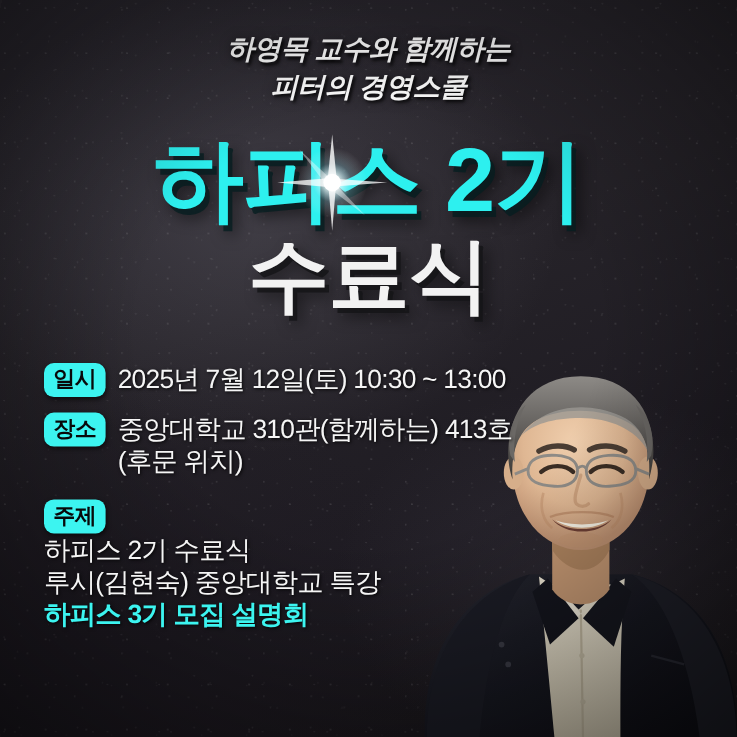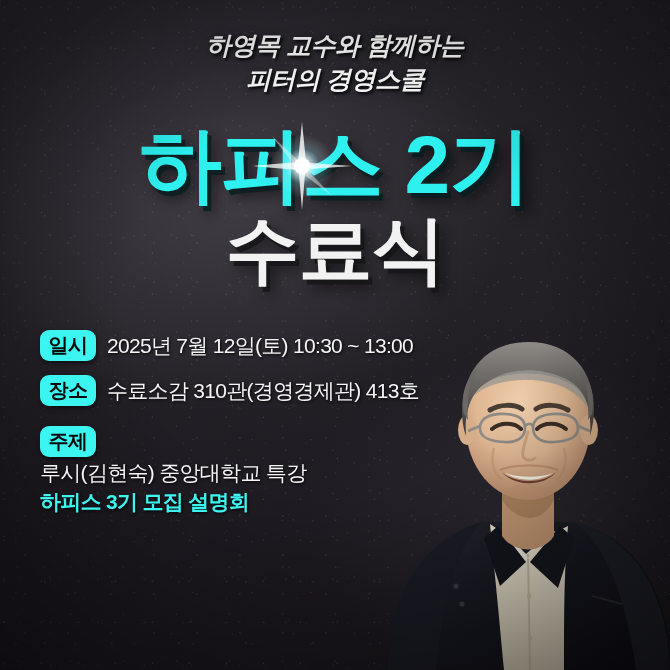--- a/index.html
+++ b/index.html
@@ -79,21 +79,21 @@
   .row:last-child{margin-bottom:0;flex-direction:column;}
   .badge{
     flex:0 0 auto;width:56px;height:31px;border-radius:9px;
     background:#3cf4f0;color:#08090a;
     font-size:20px;font-weight:bold;line-height:31px;text-align:center;
     letter-spacing:-.5px;margin-right:11px;
     box-shadow:1px 2px 4px rgba(0,0,0,.55);
   }
   .rowtext{flex:1 1 auto;padding-top:1px;}
   .rowtext div{
-    color:#f5f5f5;font-size:21px;line-height:29px;letter-spacing:-.7px;
+    color:#f5f5f5;font-size:24px;line-height:29px;letter-spacing:-.7px;
     text-shadow:1px 1px 3px rgba(0,0,0,.9);
     white-space:nowrap;
   }
   .rowtext div.accent{color:#3cf4f0;font-weight:bold;}
   .row.topic{margin-top:20px;}
 </style>
 </head>
 <body>
 
 <div id="poster">
@@ -223,26 +223,28 @@
     <div class="row">
       <div class="badge">일시</div>
       <div class="rowtext">
         <div>2025년 7월 12일(토) 10:30 ~ 13:00</div>
       </div>
     </div>
 
     <div class="row">
       <div class="badge">장소</div>
       <div class="rowtext">
-        <div>수료소감 310관(경영경제관) 413호</div>
+        <div>중앙대학교 310관(함께하는) 413호</div>
+        <div>(후문 위치)</div>
       </div>
     </div>
 
     <div class="row topic">
       <div class="badge">주제</div>
       <div class="rowtext">
+        <div>하피스 2기 수료식</div>
         <div>루시(김현숙) 중앙대학교 특강</div>
         <div class="accent">하피스 3기 모집 설명회</div>
       </div>
     </div>
 
   </div>
 </div>
 
 </body></html>

